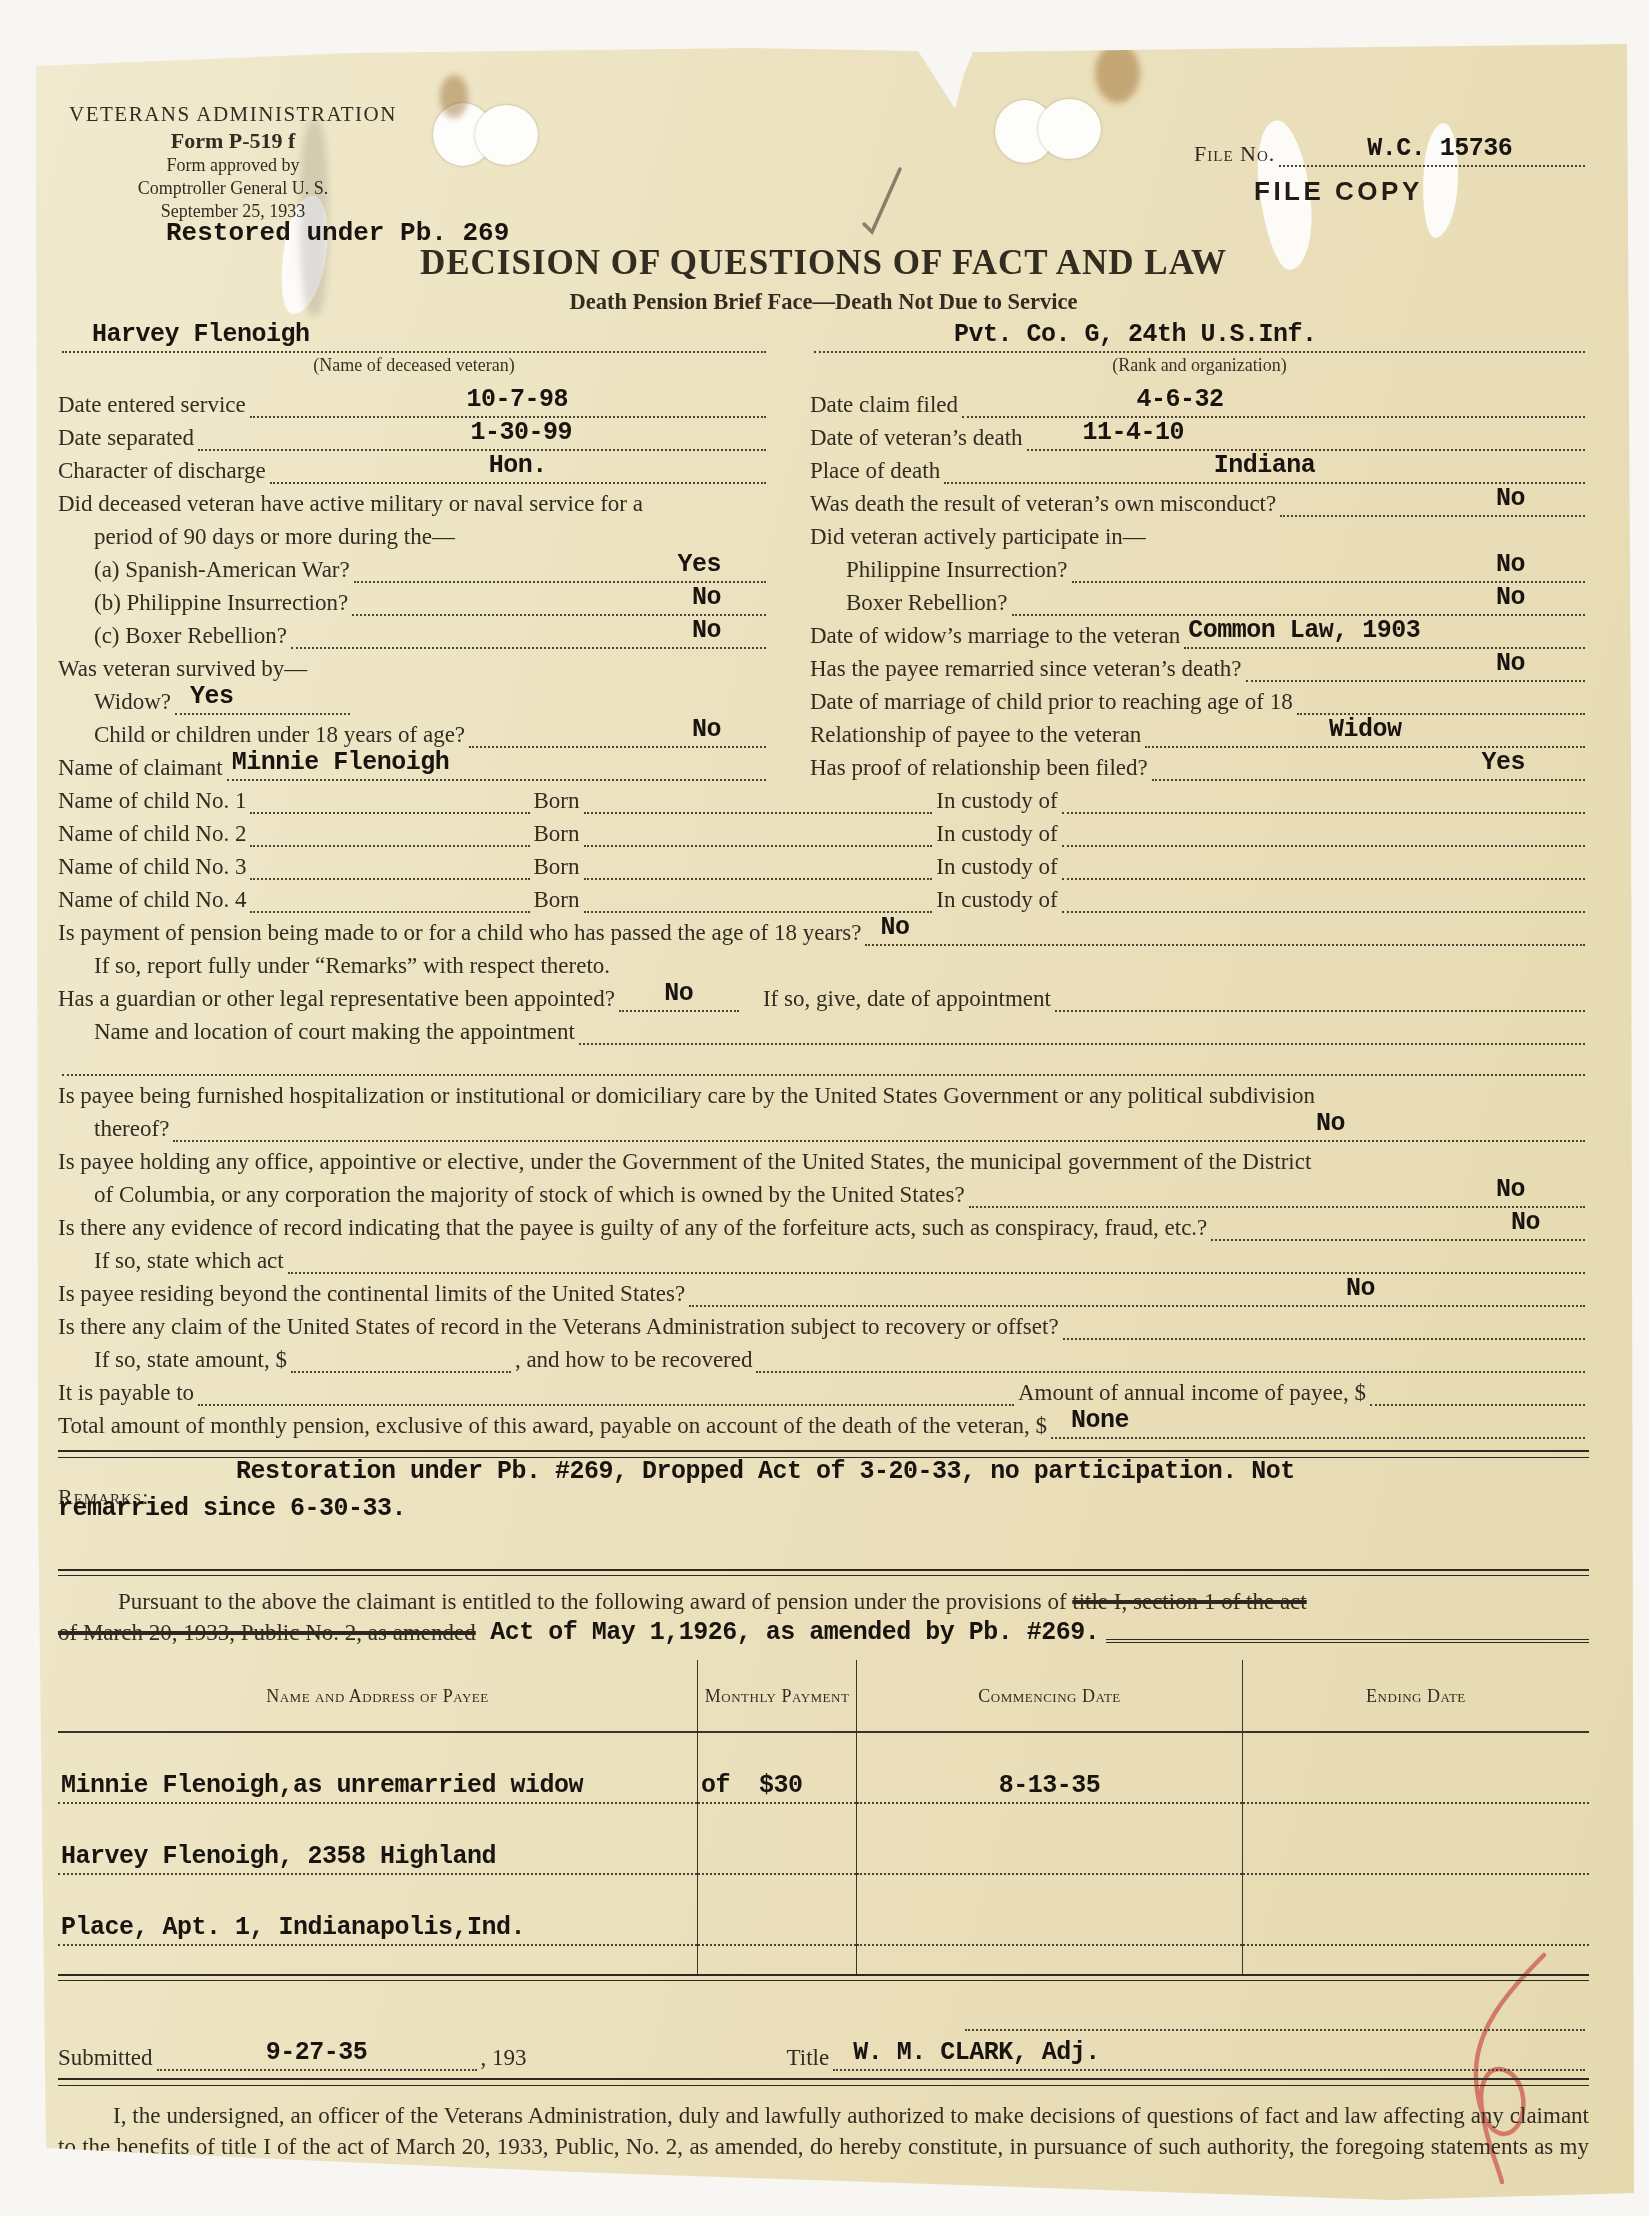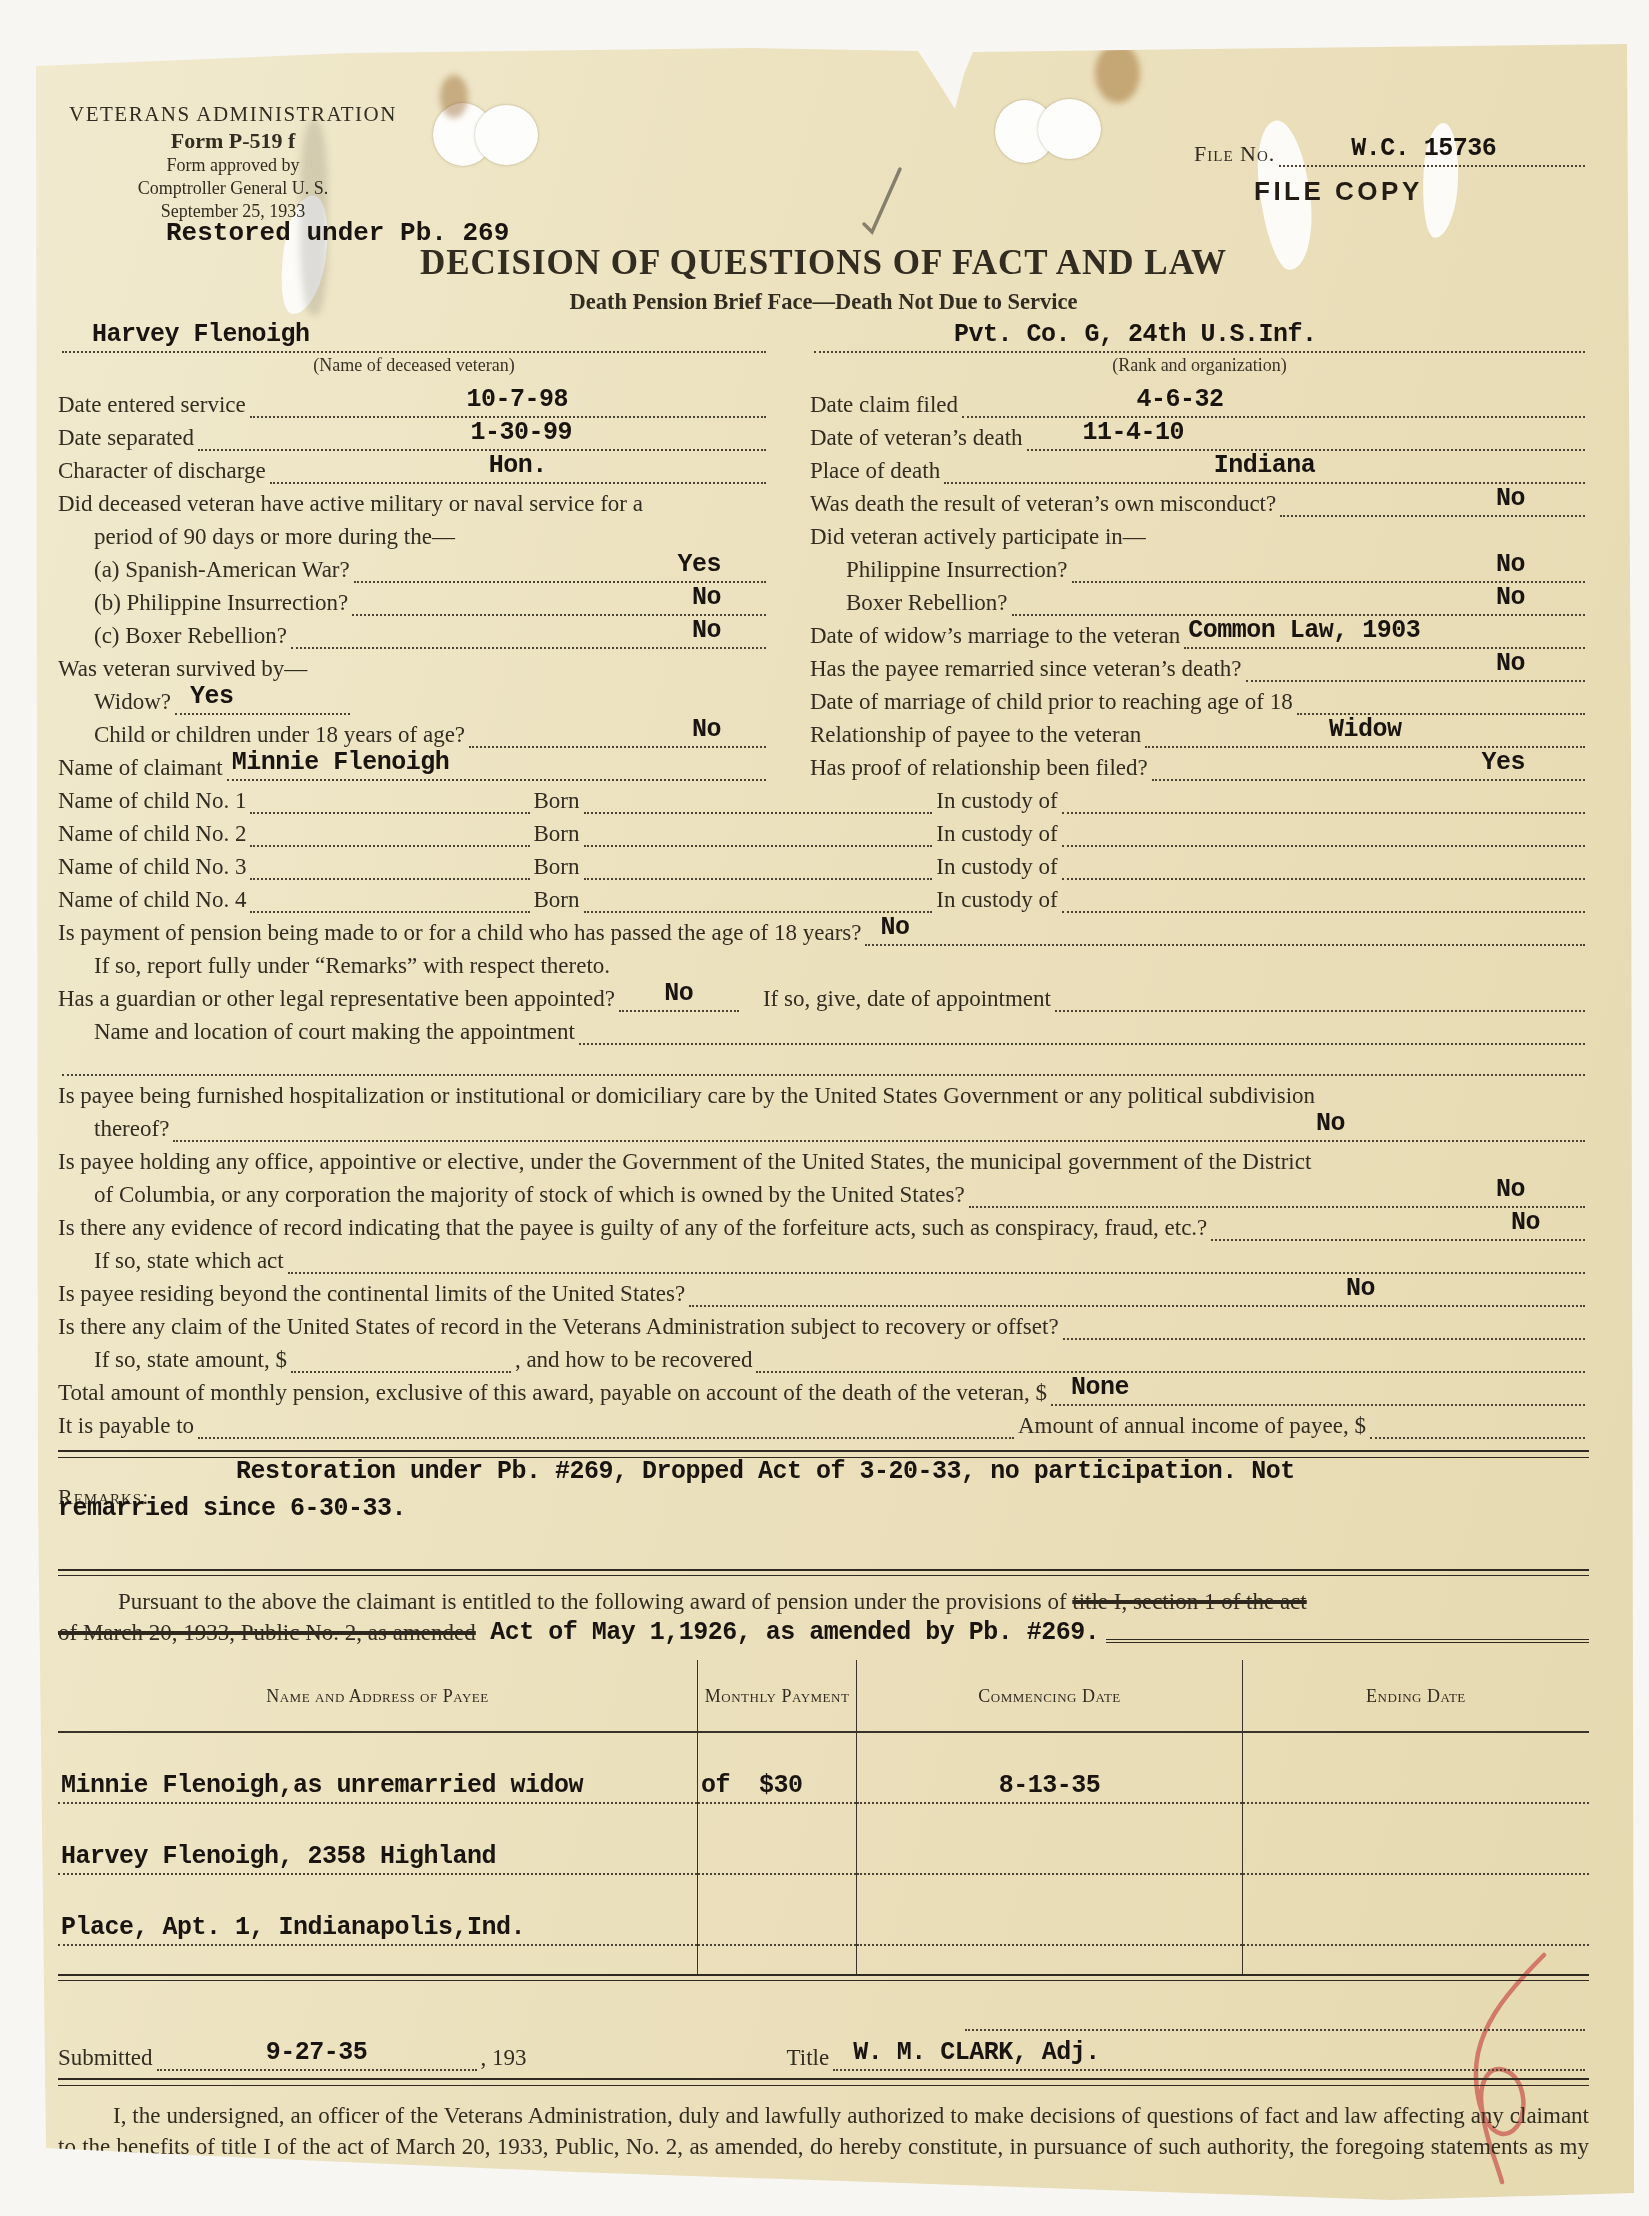--- a/index.html
+++ b/index.html
@@ -120,21 +120,21 @@
         <div class="agency">VETERANS ADMINISTRATION</div>
         <div class="formno">Form P-519 f</div>
         <div class="appr">Form approved by</div>
         <div class="appr">Comptroller General U. S.</div>
         <div class="appr">September 25, 1933</div>
       </div>
       <div class="hdr-right">
         <div class="file-row">
           <span class="filelbl">File No.</span>
           <span class="d">
-              <span class="tv" style="left:72px;text-align:center;">W.C. 15736</span>
+              <span class="tv" style="left:88px;text-align:center;">W.C. 15736</span>
             </span>
         </div>
         <div class="filecopy">FILE COPY</div>
       </div>
       <div class="restored">Restored under Pb. 269</div>
 
       <div class="title">DECISION OF QUESTIONS OF FACT AND LAW</div>
       <div class="subtitle">Death Pension Brief Face—Death Not Due to Service</div>
 
       <div class="namerow">
@@ -375,30 +375,30 @@
           <span class="lbl">Is there any claim of the United States of record in the Veterans Administration subject to recovery or offset?</span>
           <span class="d"></span>
         </div>
       <div class="r in1">
           <span class="lbl">If so, state amount, $</span>
           <span class="d dshort w440"></span>
           <span class="lbl">, and how to be recovered</span>
           <span class="d"></span>
         </div>
       <div class="r">
-          <span class="lbl">Total amount of monthly pension, exclusive of this award, payable on account of the death of the veteran, $</span>
-          <span class="d">
-            <span class="tv" style="left:20px;">None</span>
-          </span>
-        </div>
-      <div class="r">
           <span class="lbl">It is payable to</span>
           <span class="d" style="flex:1.55;"></span>
           <span class="lbl">Amount of annual income of payee, $</span>
           <span class="d dshort w430"></span>
+        </div>
+      <div class="r">
+          <span class="lbl">Total amount of monthly pension, exclusive of this award, payable on account of the death of the veteran, $</span>
+          <span class="d">
+            <span class="tv" style="left:20px;">None</span>
+          </span>
         </div>
 
       <div class="rule-heavy"></div>
       <div class="remarks">
         <span class="rlabel">Remarks:</span>
         <div class="rline1">Restoration under Pb. #269, Dropped Act of 3-20-33, no participation. Not</div>
         <div class="rline2">remarried since 6-30-33.</div>
       </div>
       <div class="rule-heavy"></div>
 

